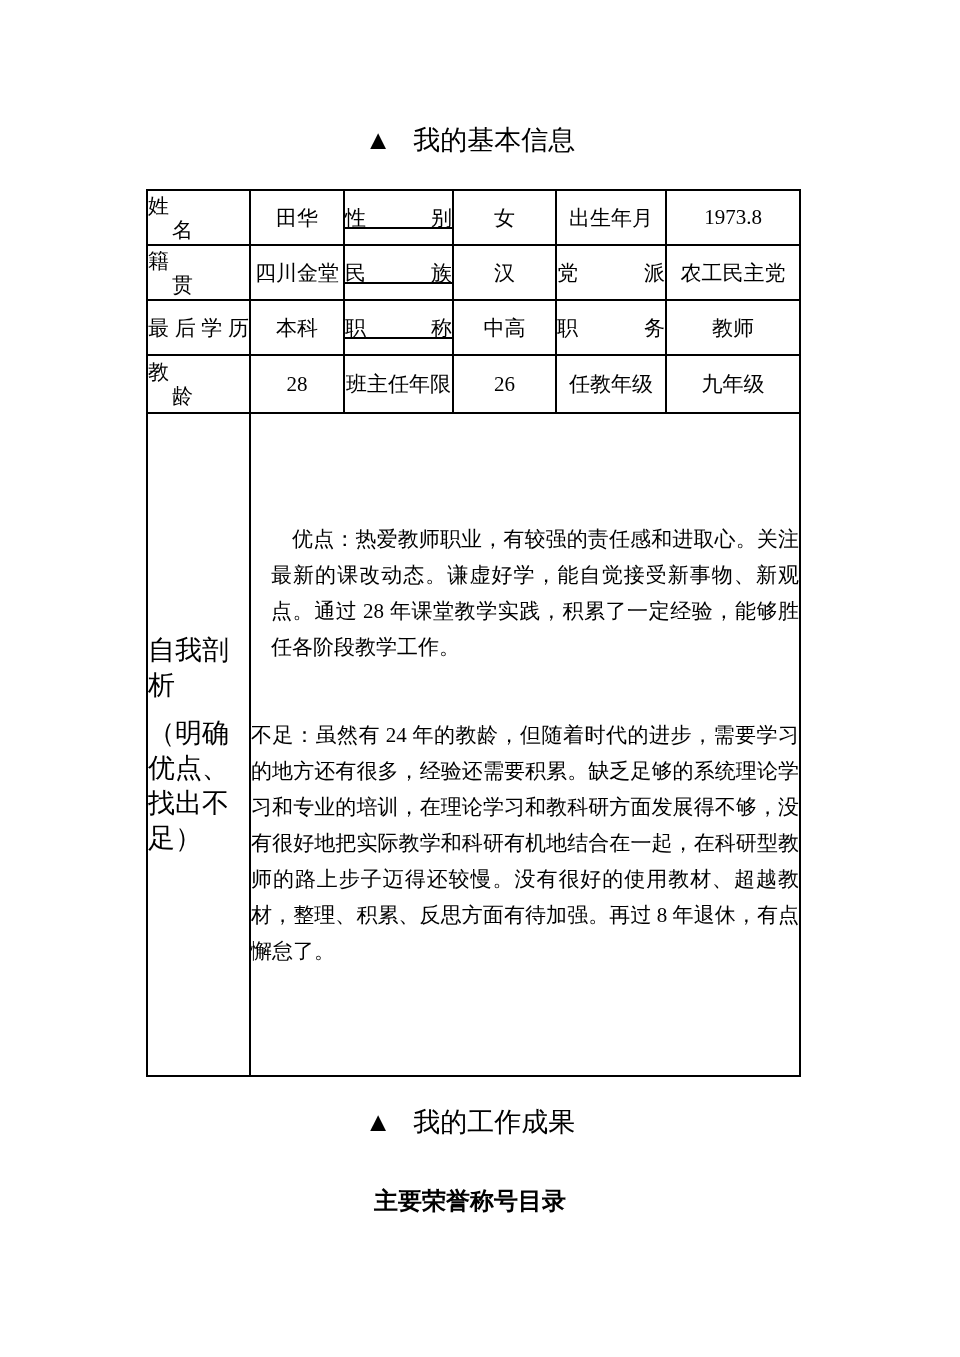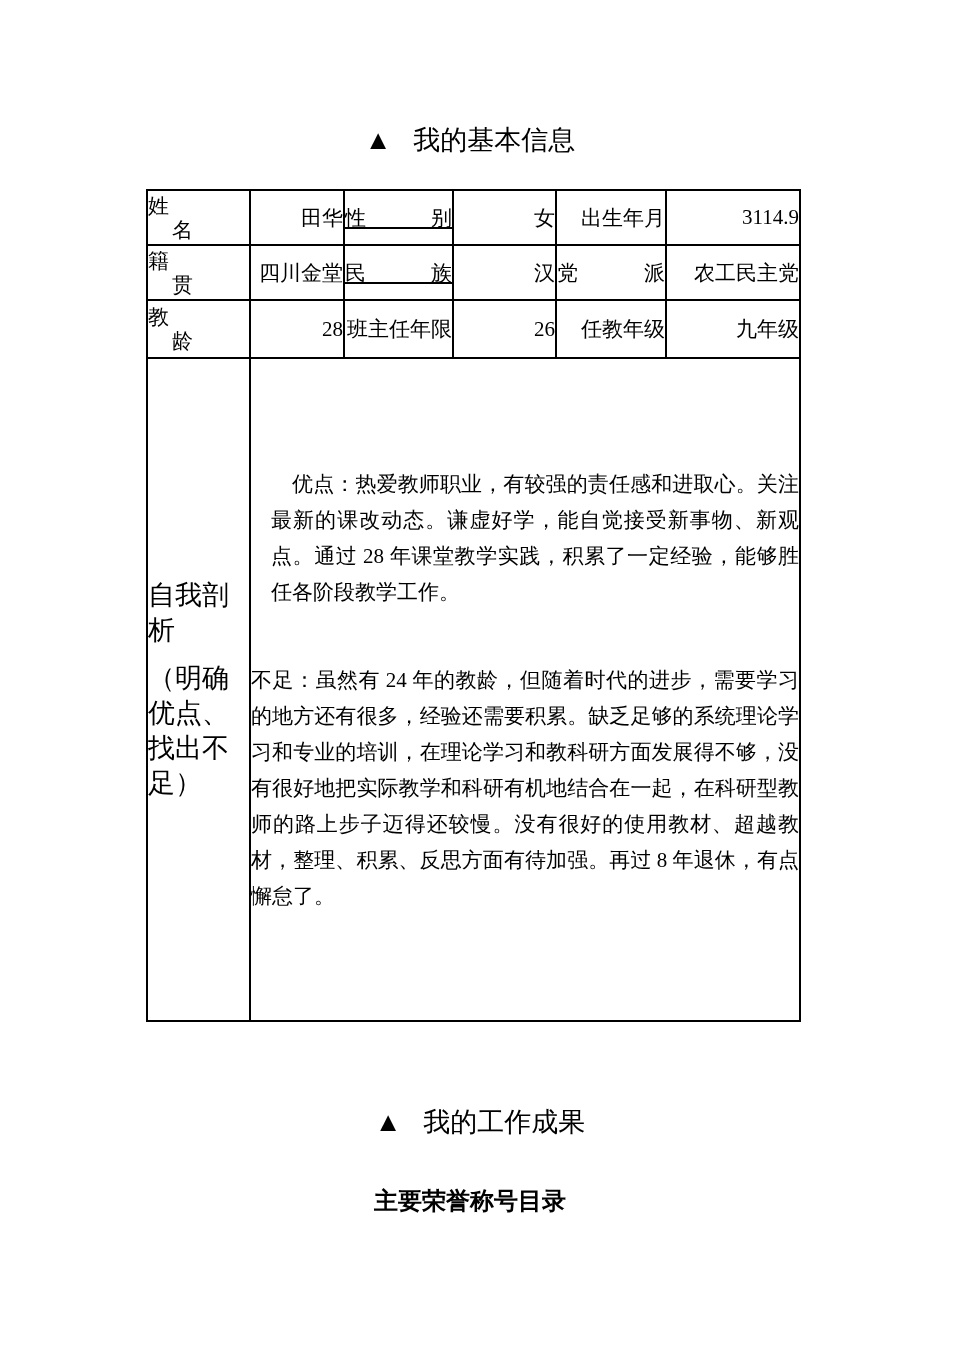--- a/index.html
+++ b/index.html
@@ -16,21 +16,21 @@
     overflow: hidden;
   }
   .doc-title {
     position: absolute; left: 0; width: 940px;
     margin: 0;
     text-align: center;
     font-weight: normal;
     white-space: nowrap;
   }
   #title-basic { top: 124px; font-size: 27px; line-height: 32px; }
-  #title-work  { top: 1104px; font-size: 27px; line-height: 36px; margin-left: 10px; }
+  #title-work  { top: 1104px; font-size: 27px; line-height: 36px; }
   #title-honors{ top: 1184px; font-size: 24px; line-height: 34px; font-weight: bold; }
   .title-text { margin-left: 22px; }
 
   table.info {
     position: absolute; left: 146px; top: 189px;
     width: 655px;
     border-collapse: collapse;
     table-layout: fixed;
     font-size: 21px;
   }
@@ -52,21 +52,21 @@
   
   .dist { padding: 0 10px; text-decoration: underline; }
   .dist-edge { padding: 0 3px; }   
   .dist-edu  { padding: 0 6px; }   
   .dist span, .dist-edge span, .dist-edu span {
     display: block;
     text-align: justify;
     text-align-last: justify;
   }
 
-  .ctr { text-align: right; white-space: nowrap; }
+  .ctr { text-align: center; white-space: nowrap; }
 
   .analysis-label {
     padding: 0 3px 0 5px;
     line-height: 35px;
     font-size: 27px;
   }
   .analysis-label .note { margin-top: 13px; }
 
   .analysis-content { padding: 0 3px 42px 3px; }
   .analysis-content p {
@@ -99,39 +99,53 @@
       <td class="lbl2">
         <div>姓</div>
         <div class="l2">名</div>
       </td>
       <td class="ctr">田华</td>
       <td class="dist">
         <span>性别</span>
       </td>
       <td class="ctr">女</td>
       <td class="ctr">出生年月</td>
-      <td class="ctr">3114.9</td>
+      <td class="ctr">1973.8</td>
     </tr>
 
     <tr class="r-std">
       <td class="lbl2">
         <div>籍</div>
         <div class="l2">贯</div>
       </td>
       <td class="ctr">四川金堂</td>
       <td class="dist">
         <span>民族</span>
       </td>
       <td class="ctr">汉</td>
       <td class="dist-edge">
         <span>党派</span>
       </td>
       <td class="ctr">农工民主党</td>
     </tr>
 
+    <tr class="r-std">
+      <td class="dist-edu">
+        <span>最后学历</span>
+      </td>
+      <td class="ctr">本科</td>
+      <td class="dist">
+        <span>职称</span>
+      </td>
+      <td class="ctr">中高</td>
+      <td class="dist-edge">
+        <span>职务</span>
+      </td>
+      <td class="ctr">教师</td>
+    </tr>
 
     <tr class="r-std4">
       <td class="lbl2">
         <div>教</div>
         <div class="l2">龄</div>
       </td>
       <td class="ctr">28</td>
       <td class="ctr">班主任年限</td>
       <td class="ctr">26</td>
       <td class="ctr">任教年级</td>

